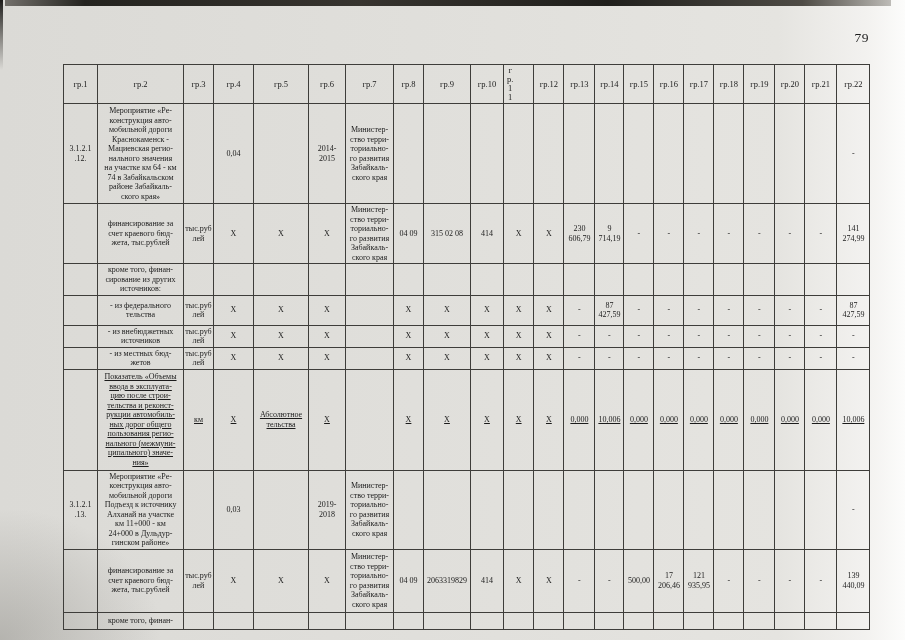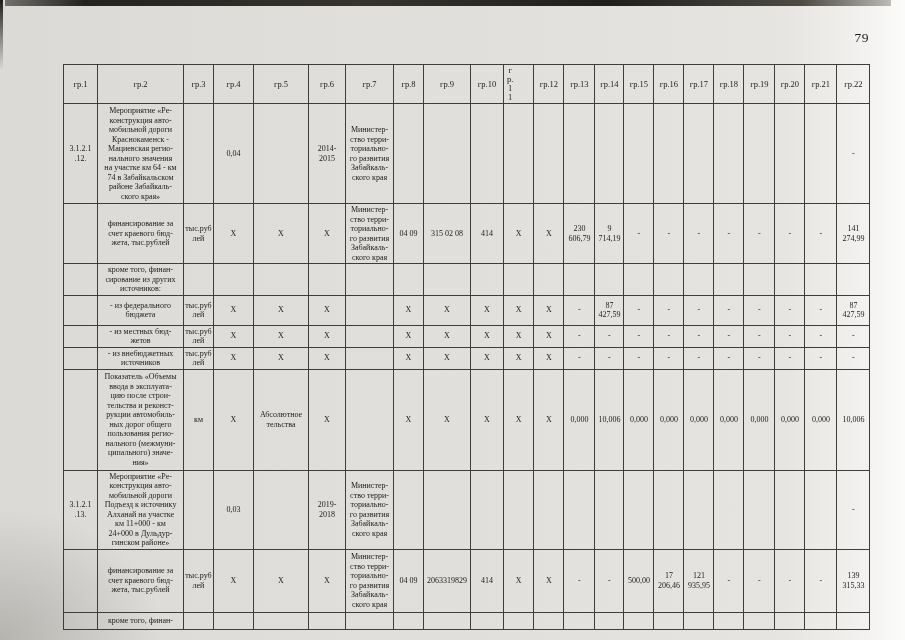--- a/index.html
+++ b/index.html
@@ -203,21 +203,21 @@
           <td></td>
           <td></td>
           <td></td>
           <td></td>
           <td></td>
           <td></td>
         </tr>
         <tr style="height: 30px;">
           <td></td>
           <td>- из федерального
-бюджета</td>
+тельства</td>
           <td>тыс.руб
 лей</td>
           <td>X</td>
           <td>X</td>
           <td>X</td>
           <td></td>
           <td>X</td>
           <td>X</td>
           <td>X</td>
           <td>X</td>
@@ -227,20 +227,46 @@
 427,59</td>
           <td>-</td>
           <td>-</td>
           <td>-</td>
           <td>-</td>
           <td>-</td>
           <td>-</td>
           <td>-</td>
           <td>87
 427,59</td>
+        </tr>
+        <tr style="height: 20px;">
+          <td></td>
+          <td>- из внебюджетных
+источников</td>
+          <td>тыс.руб
+лей</td>
+          <td>X</td>
+          <td>X</td>
+          <td>X</td>
+          <td></td>
+          <td>X</td>
+          <td>X</td>
+          <td>X</td>
+          <td>X</td>
+          <td>X</td>
+          <td>-</td>
+          <td>-</td>
+          <td>-</td>
+          <td>-</td>
+          <td>-</td>
+          <td>-</td>
+          <td>-</td>
+          <td>-</td>
+          <td>-</td>
+          <td>-</td>
         </tr>
         <tr style="height: 20px;">
           <td></td>
           <td>- из местных бюд-
 жетов</td>
           <td>тыс.руб
 лей</td>
           <td>X</td>
           <td>X</td>
           <td>X</td>
@@ -254,47 +280,21 @@
           <td>-</td>
           <td>-</td>
           <td>-</td>
           <td>-</td>
           <td>-</td>
           <td>-</td>
           <td>-</td>
           <td>-</td>
           <td>-</td>
         </tr>
-        <tr style="height: 20px;">
-          <td></td>
-          <td>- из внебюджетных
-источников</td>
-          <td>тыс.руб
-лей</td>
-          <td>X</td>
-          <td>X</td>
-          <td>X</td>
-          <td></td>
-          <td>X</td>
-          <td>X</td>
-          <td>X</td>
-          <td>X</td>
-          <td>X</td>
-          <td>-</td>
-          <td>-</td>
-          <td>-</td>
-          <td>-</td>
-          <td>-</td>
-          <td>-</td>
-          <td>-</td>
-          <td>-</td>
-          <td>-</td>
-          <td>-</td>
-        </tr>
-        <tr style="height: 101px;">
+        <tr style="height: 101px; text-decoration: underline;">
           <td></td>
           <td>Показатель «Объемы
 ввода в эксплуата-
 цию после строи-
 тельства и реконст-
 рукции автомобиль-
 ных дорог общего
 пользования регио-
 нального (межмуни-
 ципального) значе-
@@ -385,21 +385,21 @@
           <td>500,00</td>
           <td>17
 206,46</td>
           <td>121
 935,95</td>
           <td>-</td>
           <td>-</td>
           <td>-</td>
           <td>-</td>
           <td>139
-315,33</td>
+440,09</td>
         </tr>
         <tr style="height: 17px;">
           <td></td>
           <td>кроме того, финан-</td>
           <td></td>
           <td></td>
           <td></td>
           <td></td>
           <td></td>
           <td></td>

